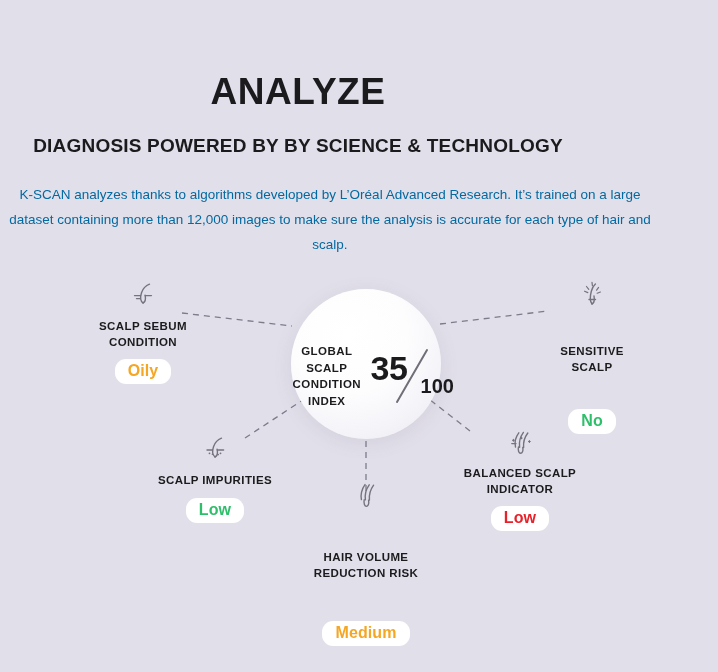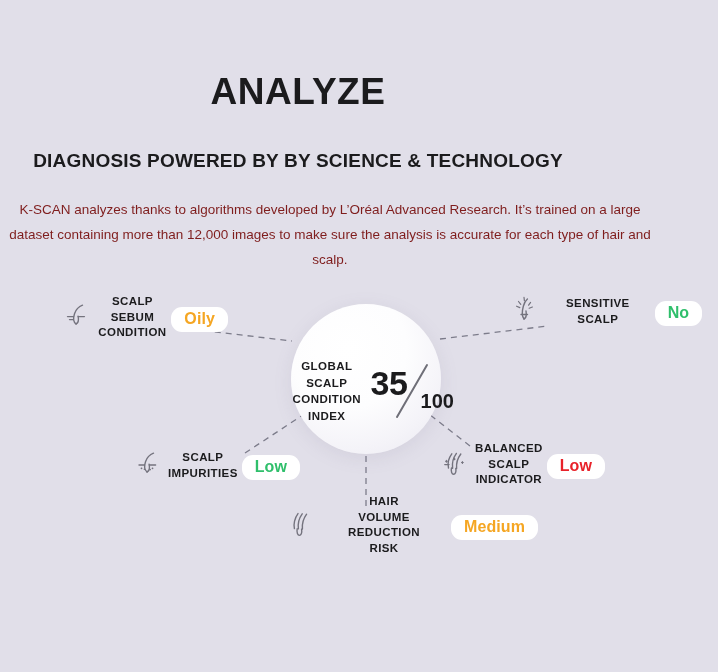--- a/index.html
+++ b/index.html
@@ -31,30 +31,30 @@
     letter-spacing: 0.5px;
     color: #1b1b1d;
     margin: 0;
     line-height: 1.1;
   }
   .subtitle {
     font-size: 19px;
     font-weight: 700;
     letter-spacing: 0.2px;
     color: #1b1b1d;
-    margin: 37px 0 0 0;
+    margin: 22px 0 0 0;
     line-height: 1.2;
   }
   .intro {
     width: 660px;
     margin: 26px auto 4px auto;
     font-size: 13.5px;
     font-weight: 400;
     line-height: 1.85;
-    color: #7f1d1d;
+    color: #0369a1;
     text-align: center;
   }
 
   
   .diagram {
     position: relative;
     width: 718px;
     height: 400px;
     margin-top: 8px;
   }
@@ -125,21 +125,21 @@
     top: 26px;
     font-size: 20px;
     font-weight: 700;
     color: #1b1b1d;
   }
 
   
   .node {
     position: absolute;
     display: flex;
-    flex-direction: row;
+    flex-direction: column;
     align-items: center;
     width: 170px;
   }
   .node-icon {
     width: 40px;
     height: 40px;
     display: flex;
     align-items: center;
     justify-content: center;
   }

